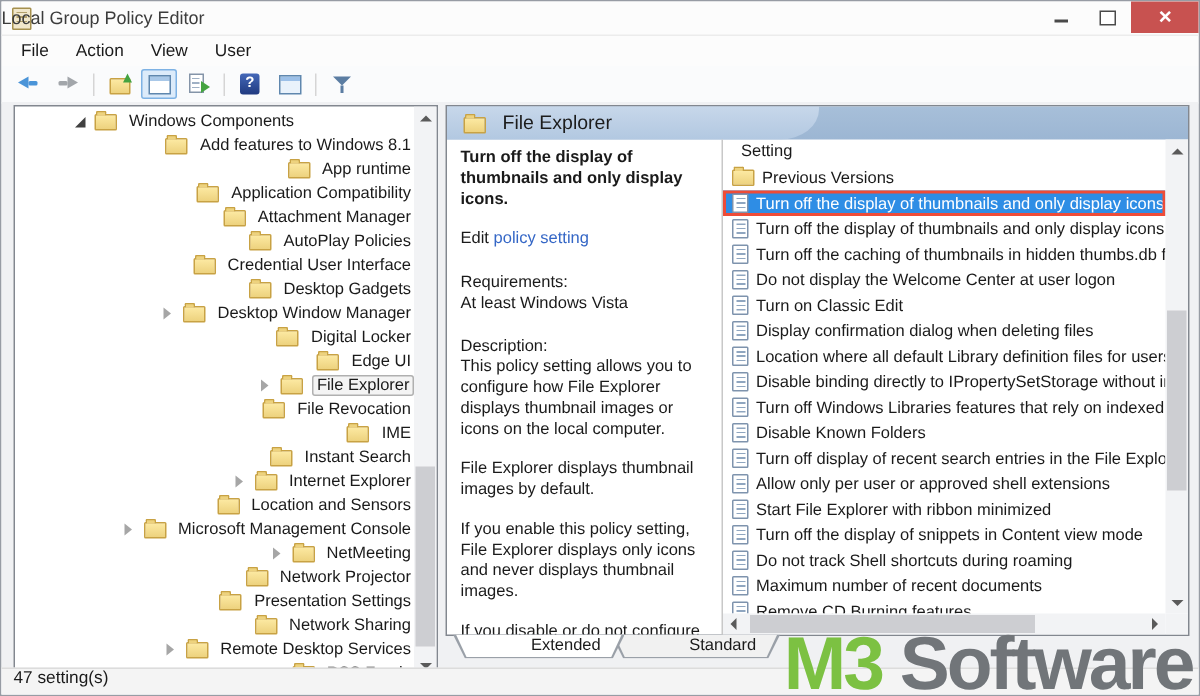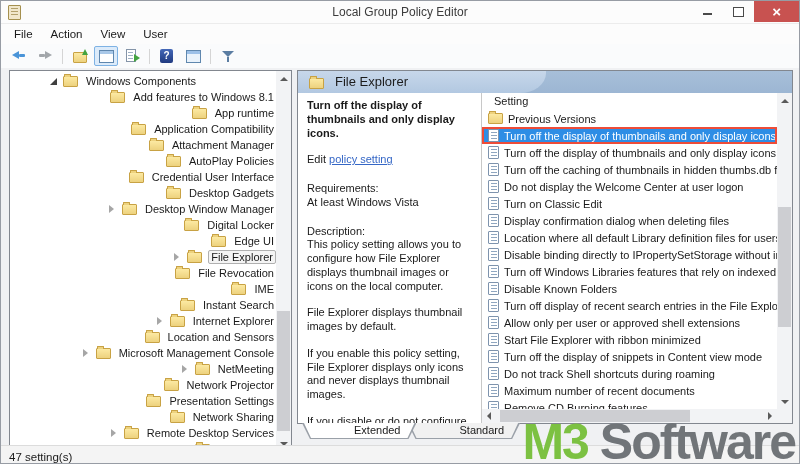--- a/index.html
+++ b/index.html
@@ -4,21 +4,21 @@
 <style>
   html,body{margin:0;padding:0;}
   body{width:800px;height:464px;position:relative;font-family:"Liberation Sans",sans-serif;color:#1a1a1a;background:#fff;overflow:hidden;}
   .window{position:absolute;inset:0;border:1px solid #979ca4;box-sizing:border-box;background:#fdfdfd;}
 
   
   .titlebar{height:22px;position:relative;background:#fcfcfc;border-bottom:1px solid #ececec;}
   .app-icon{position:absolute;left:7px;top:4px;width:11px;height:13px;background:#f1e7cb;border:1px solid #a5904e;border-radius:1px;}
   .app-icon::before{content:"";position:absolute;left:2px;top:2px;right:2px;height:8px;
     background:repeating-linear-gradient(to bottom,#b3a06a 0 1px,transparent 1px 3px);}
-  .win-title{position:absolute;left:0;right:0;top:0;height:22px;line-height:22px;text-align:center;font-size:12px;color:#3c3c3c;}
+  .win-title{position:absolute;left:0;right:0;top:0;height:22px;line-height:22px;text-align:left;font-size:12px;color:#3c3c3c;}
   .win-controls{position:absolute;right:0;top:0;height:21px;display:flex;}
   .win-btn{width:31px;height:21px;display:flex;align-items:center;justify-content:center;}
   .g-min{width:9px;height:2px;background:#4a4a4a;margin-top:5px;}
   .g-max{width:9px;height:8px;border:1px solid #4a4a4a;background:#fff;}
   .win-btn.close{width:45px;background:#c85250;}
   .g-close::before{content:"\00d7";color:#fff;font-size:15px;font-weight:bold;line-height:21px;}
 
   
   .menubar{height:20px;background:#fcfcfc;display:flex;align-items:center;padding-left:4px;}
   .menu-item{padding:2px 9px;font-size:11.5px;}
@@ -77,21 +77,21 @@
   
   .detail-pane{position:absolute;left:296px;top:69px;width:496px;height:354px;border:1px solid #82878f;background:#fff;box-sizing:border-box;}
   .band{position:absolute;left:0;top:0;right:0;height:22px;background:linear-gradient(#a7bfd9,#9cb6d3);overflow:hidden;}
   .band::before{content:"";position:absolute;left:0;top:0;width:248px;height:100%;background:linear-gradient(#c7d7ea,#b2c8e1);border-bottom-right-radius:26px 20px;}
   .band .folder-ico{position:absolute;left:11px;top:7px;z-index:2;}
   .band-title{position:absolute;left:37px;top:3px;font-size:13px;color:#1c1c1c;z-index:2;}
 
   .desc-col{position:absolute;left:0;top:22px;width:184px;bottom:0;border-right:1px solid #c8c8c8;box-sizing:border-box;padding:5px 5px 0 9px;overflow:hidden;font-size:11px;line-height:1.25;}
   .policy-title{font-weight:bold;font-size:11px;margin:1px 0 13px;}
   .edit-line{margin:0 0 15px;}
-  .policy-link{color:#3567c6;text-decoration:underline;cursor:pointer;margin-top:16px;}
+  .policy-link{color:#3567c6;cursor:pointer;margin-top:16px;}
   .req-block{margin:0 0 15px;}
   .desc-para{margin:0 0 13px;}
 
   .list-col{position:absolute;left:184px;top:22px;right:0;bottom:0;}
   .list-header{height:17px;line-height:17px;padding-left:12px;font-size:11px;}
   .rows{position:absolute;left:0;top:17px;right:15px;bottom:14px;overflow:hidden;}
   .srow{height:17px;display:flex;align-items:center;gap:5px;padding-left:6px;font-size:11px;white-space:nowrap;overflow:hidden;box-sizing:border-box;}
   .row-icon{flex-shrink:0;}
   .srow.icon-setting .row-icon{width:9px;height:11px;background:#fff;border:1px solid #7e93ad;border-radius:1px;position:relative;}
   .srow.icon-setting .row-icon::before{content:"";position:absolute;left:2px;right:1px;top:2px;height:7px;
@@ -108,21 +108,21 @@
   
   .tabs{position:absolute;left:4px;top:100%;display:flex;z-index:3;}
   .tab{position:relative;height:16px;line-height:15px;padding:0 16px;margin-right:-9px;font-size:11px;}
   .tab::before{content:"";position:absolute;inset:0;clip-path:polygon(0 0,100% 0,calc(100% - 8px) 100%,8px 100%);background:#9aa0a8;}
   .tab::after{content:"";position:absolute;inset:0;clip-path:polygon(2px 0,calc(100% - 2px) 0,calc(100% - 9px) calc(100% - 1px),9px calc(100% - 1px));background:#f1f1f1;}
   .tab.active::after{background:#fff;}
   .tab.active{z-index:2;}
   .tab .tab-label{position:relative;z-index:1;padding-left:36px;}
 
   
-  .statusbar{position:absolute;left:0;right:0;bottom:0;height:18px;background:#f4f4f4;border-top:1px solid #dcdcdc;display:flex;align-items:flex-end;padding-left:8px;font-size:11.5px;box-sizing:border-box;}
+  .statusbar{position:absolute;left:0;right:0;bottom:0;height:18px;background:#f4f4f4;border-top:1px solid #dcdcdc;display:flex;align-items:flex-start;padding-left:8px;font-size:11.5px;box-sizing:border-box;}
 
   
   .watermark{position:absolute;right:4px;bottom:-4px;z-index:10;font-size:50px;font-weight:bold;letter-spacing:-2px;line-height:1;white-space:nowrap;}
   .wm-green{color:#7cc142;}
   .wm-gray{color:#717579;}
 </style>
 </head>
 <body>
 
 <div class="window">

